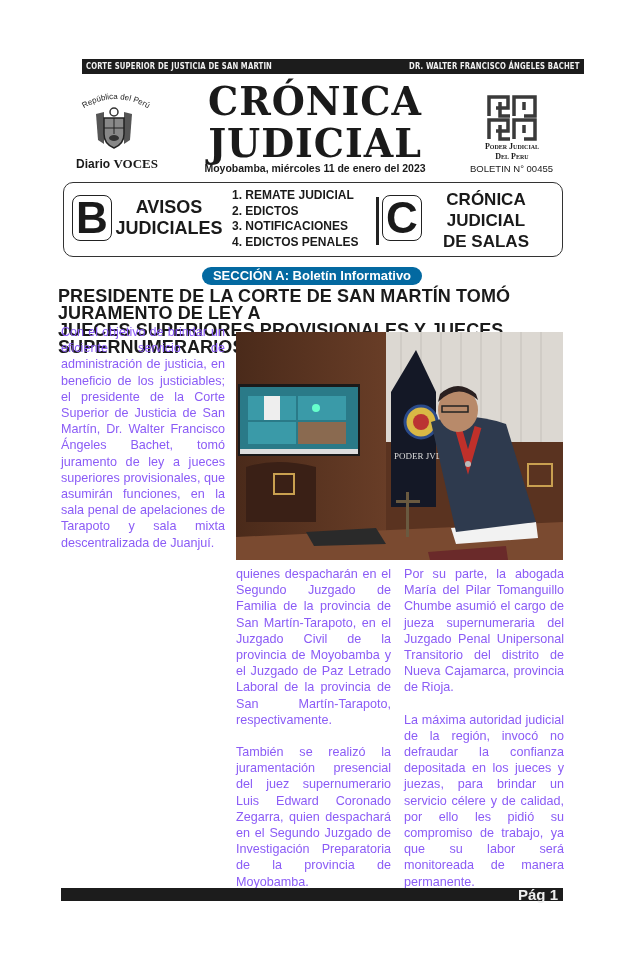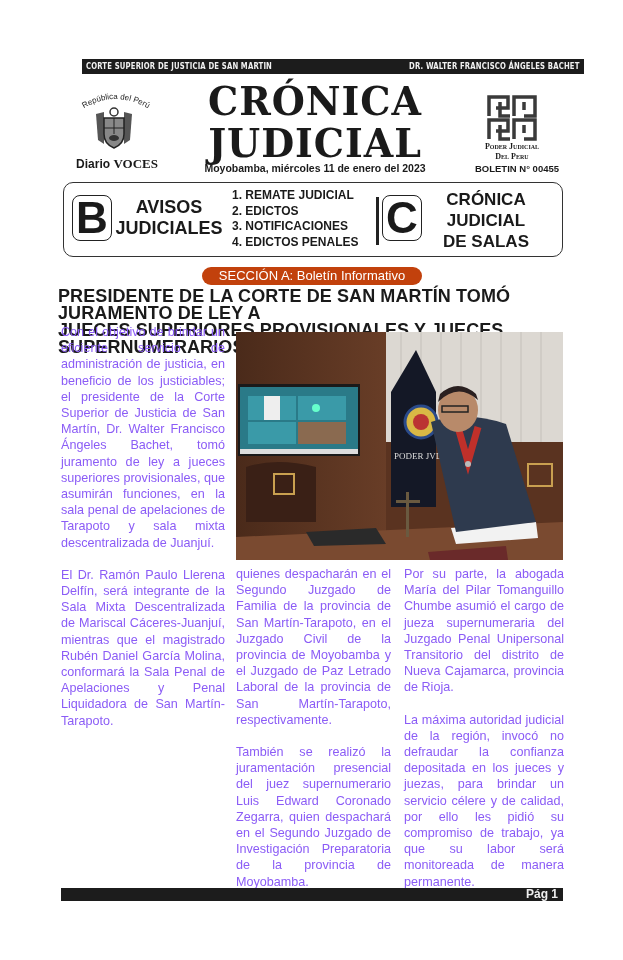--- a/index.html
+++ b/index.html
@@ -20,51 +20,51 @@
 
     
     .title1 { left: 190px; top: 80px; width: 250px; text-align: center; font-family: "DejaVu Serif", serif; font-weight: bold; font-size: 40px; line-height: 42px; letter-spacing: 1px; transform: scaleX(0.95); }
     .title2 { left: 190px; top: 122px; width: 250px; text-align: center; font-family: "DejaVu Serif", serif; font-weight: bold; font-size: 40px; line-height: 42px; letter-spacing: 1px; transform: scaleX(0.95); }
     .dateline { left: 190px; top: 162px; width: 250px; text-align: center; font-size: 10.5px; font-weight: bold; white-space: nowrap; }
 
     
     .pj-wrap { left: 470px; top: 90px; width: 95px; height: 90px; }
     .pj-logo { position: absolute; left: 16px; top: 4px; width: 52px; height: 48px; }
     .pj-name { position: absolute; left: 0; top: 52px; width: 84px; text-align: center; font-family: "Liberation Serif", serif; font-weight: bold; font-size: 8px; line-height: 10px; font-variant: small-caps; }
-    .boletin { position: absolute; left: 0; top: 73px; width: 94px; text-align: center; font-size: 9.5px; font-weight: bold; white-space: nowrap; }
+    .boletin { position: absolute; left: 0; top: 73px; width: 94px; text-align: left; font-size: 9.5px; font-weight: normal; white-space: nowrap; }
 
     
     .secbox { left: 63px; top: 182px; width: 500px; height: 75px; border: 1.5px solid #333; border-radius: 10px; box-sizing: border-box; }
     .letter-box { position: absolute; width: 40px; height: 46px; border: 1.5px solid #222; border-radius: 8px; box-sizing: border-box; font-weight: bold; font-size: 44px; line-height: 44px; text-align: center; font-family: "Liberation Sans", sans-serif; }
     .lb-b { left: 8px; top: 12px; }
     .lb-c { left: 318px; top: 12px; }
     .avisos { position: absolute; left: 50px; top: 14px; width: 110px; text-align: center; font-weight: bold; font-size: 18px; line-height: 21px; }
     .avisos-list { position: absolute; left: 168px; top: 5px; font-weight: bold; font-size: 12px; line-height: 15.5px; white-space: nowrap; }
     .vbar { position: absolute; left: 312px; top: 14px; width: 3px; height: 48px; background: #222; }
     .cronica-salas { position: absolute; left: 362px; top: 6px; width: 120px; text-align: center; font-weight: bold; font-size: 17px; line-height: 21px; }
 
     
-    .pill { left: 202px; top: 267px; width: 220px; height: 18px; background: #c2410c; color: #fff; border-radius: 10px; text-align: center; font-weight: normal; font-size: 13px; line-height: 18px; white-space: nowrap; }
+    .pill { left: 202px; top: 267px; width: 220px; height: 18px; background: #0369a1; color: #fff; border-radius: 10px; text-align: center; font-weight: bold; font-size: 13px; line-height: 18px; white-space: nowrap; }
 
     
     .headline { left: 58px; top: 288px; width: 510px; text-align: left; font-weight: bold; font-size: 18px; line-height: 17px; letter-spacing: 0.1px; }
 
     
     .col { font-size: 12.6px; line-height: 16.2px; text-align: justify; color: #8b5cf6; }
     .col p { margin: 0 0 16px 0; }
     .col1 { left: 61px; top: 324px; width: 164px; }
     .col2 { left: 236px; top: 566px; width: 155px; }
     .col3 { left: 404px; top: 566px; width: 160px; }
 
     
     .photo { left: 236px; top: 332px; width: 327px; height: 228px; overflow: hidden; background: #5b3a28; }
 
     
     .bottombar { left: 61px; top: 888px; width: 502px; height: 13px; background: #1c1c1c; color: #eee; }
-    .bottombar .pg { position: absolute; right: 5px; top: 0; font-size: 12px; line-height: 13px; font-weight: bold; }
+    .bottombar .pg { position: absolute; right: 5px; top: 0; font-size: 15px; line-height: 13px; font-weight: bold; }
   </style>
 </head>
 <body>
 
 <div class="abs topbar">
   <span class="l">CORTE SUPERIOR DE JUSTICIA DE SAN MARTIN</span>
   <span class="r">DR. WALTER FRANCISCO ÁNGELES BACHET</span>
 </div>
 
 <div class="abs escudo-wrap">
@@ -138,21 +138,20 @@
 
 <div class="abs pill">SECCIÓN A: Boletín Informativo</div>
 
 <div class="abs headline">
   <div>PRESIDENTE DE LA CORTE DE SAN MARTÍN TOMÓ JURAMENTO DE LEY A</div>
   <div>JUECES SUPERIORES PROVISIONALES Y JUECES SUPERNUMERARIOS</div>
 </div>
 
 <div class="abs col col1">
   <p>Con el objetivo de brindar un eficiente servicio de administración de justicia, en beneficio de los justiciables; el presidente de la Corte Superior de Justicia de San Martín, Dr. Walter Francisco Ángeles Bachet, tomó juramento de ley a jueces superiores provisionales, que asumirán funciones, en la sala penal de apelaciones de Tarapoto y sala mixta descentralizada de Juanjuí.</p>
-  <p>El Dr. Ramón Paulo Llerena Delfín, será integrante de la Sala Mixta Descentralizada de Mariscal Cáceres-Juanjuí, mientras que el magistrado Rubén Daniel García Molina, conformará la Sala Penal de Apelaciones y Penal Liquidadora de San Martín-Tarapoto.</p>
 </div>
 
 <div class="abs photo">
   <svg width="327" height="228" viewBox="0 0 327 228">
     <defs>
       <linearGradient id="wood" x1="0" y1="0" x2="1" y2="0">
         <stop offset="0" stop-color="#4a2a1a"></stop>
           <stop offset="0.5" stop-color="#6b3f28"></stop>
           <stop offset="1" stop-color="#3e2316"></stop>
       </linearGradient>

